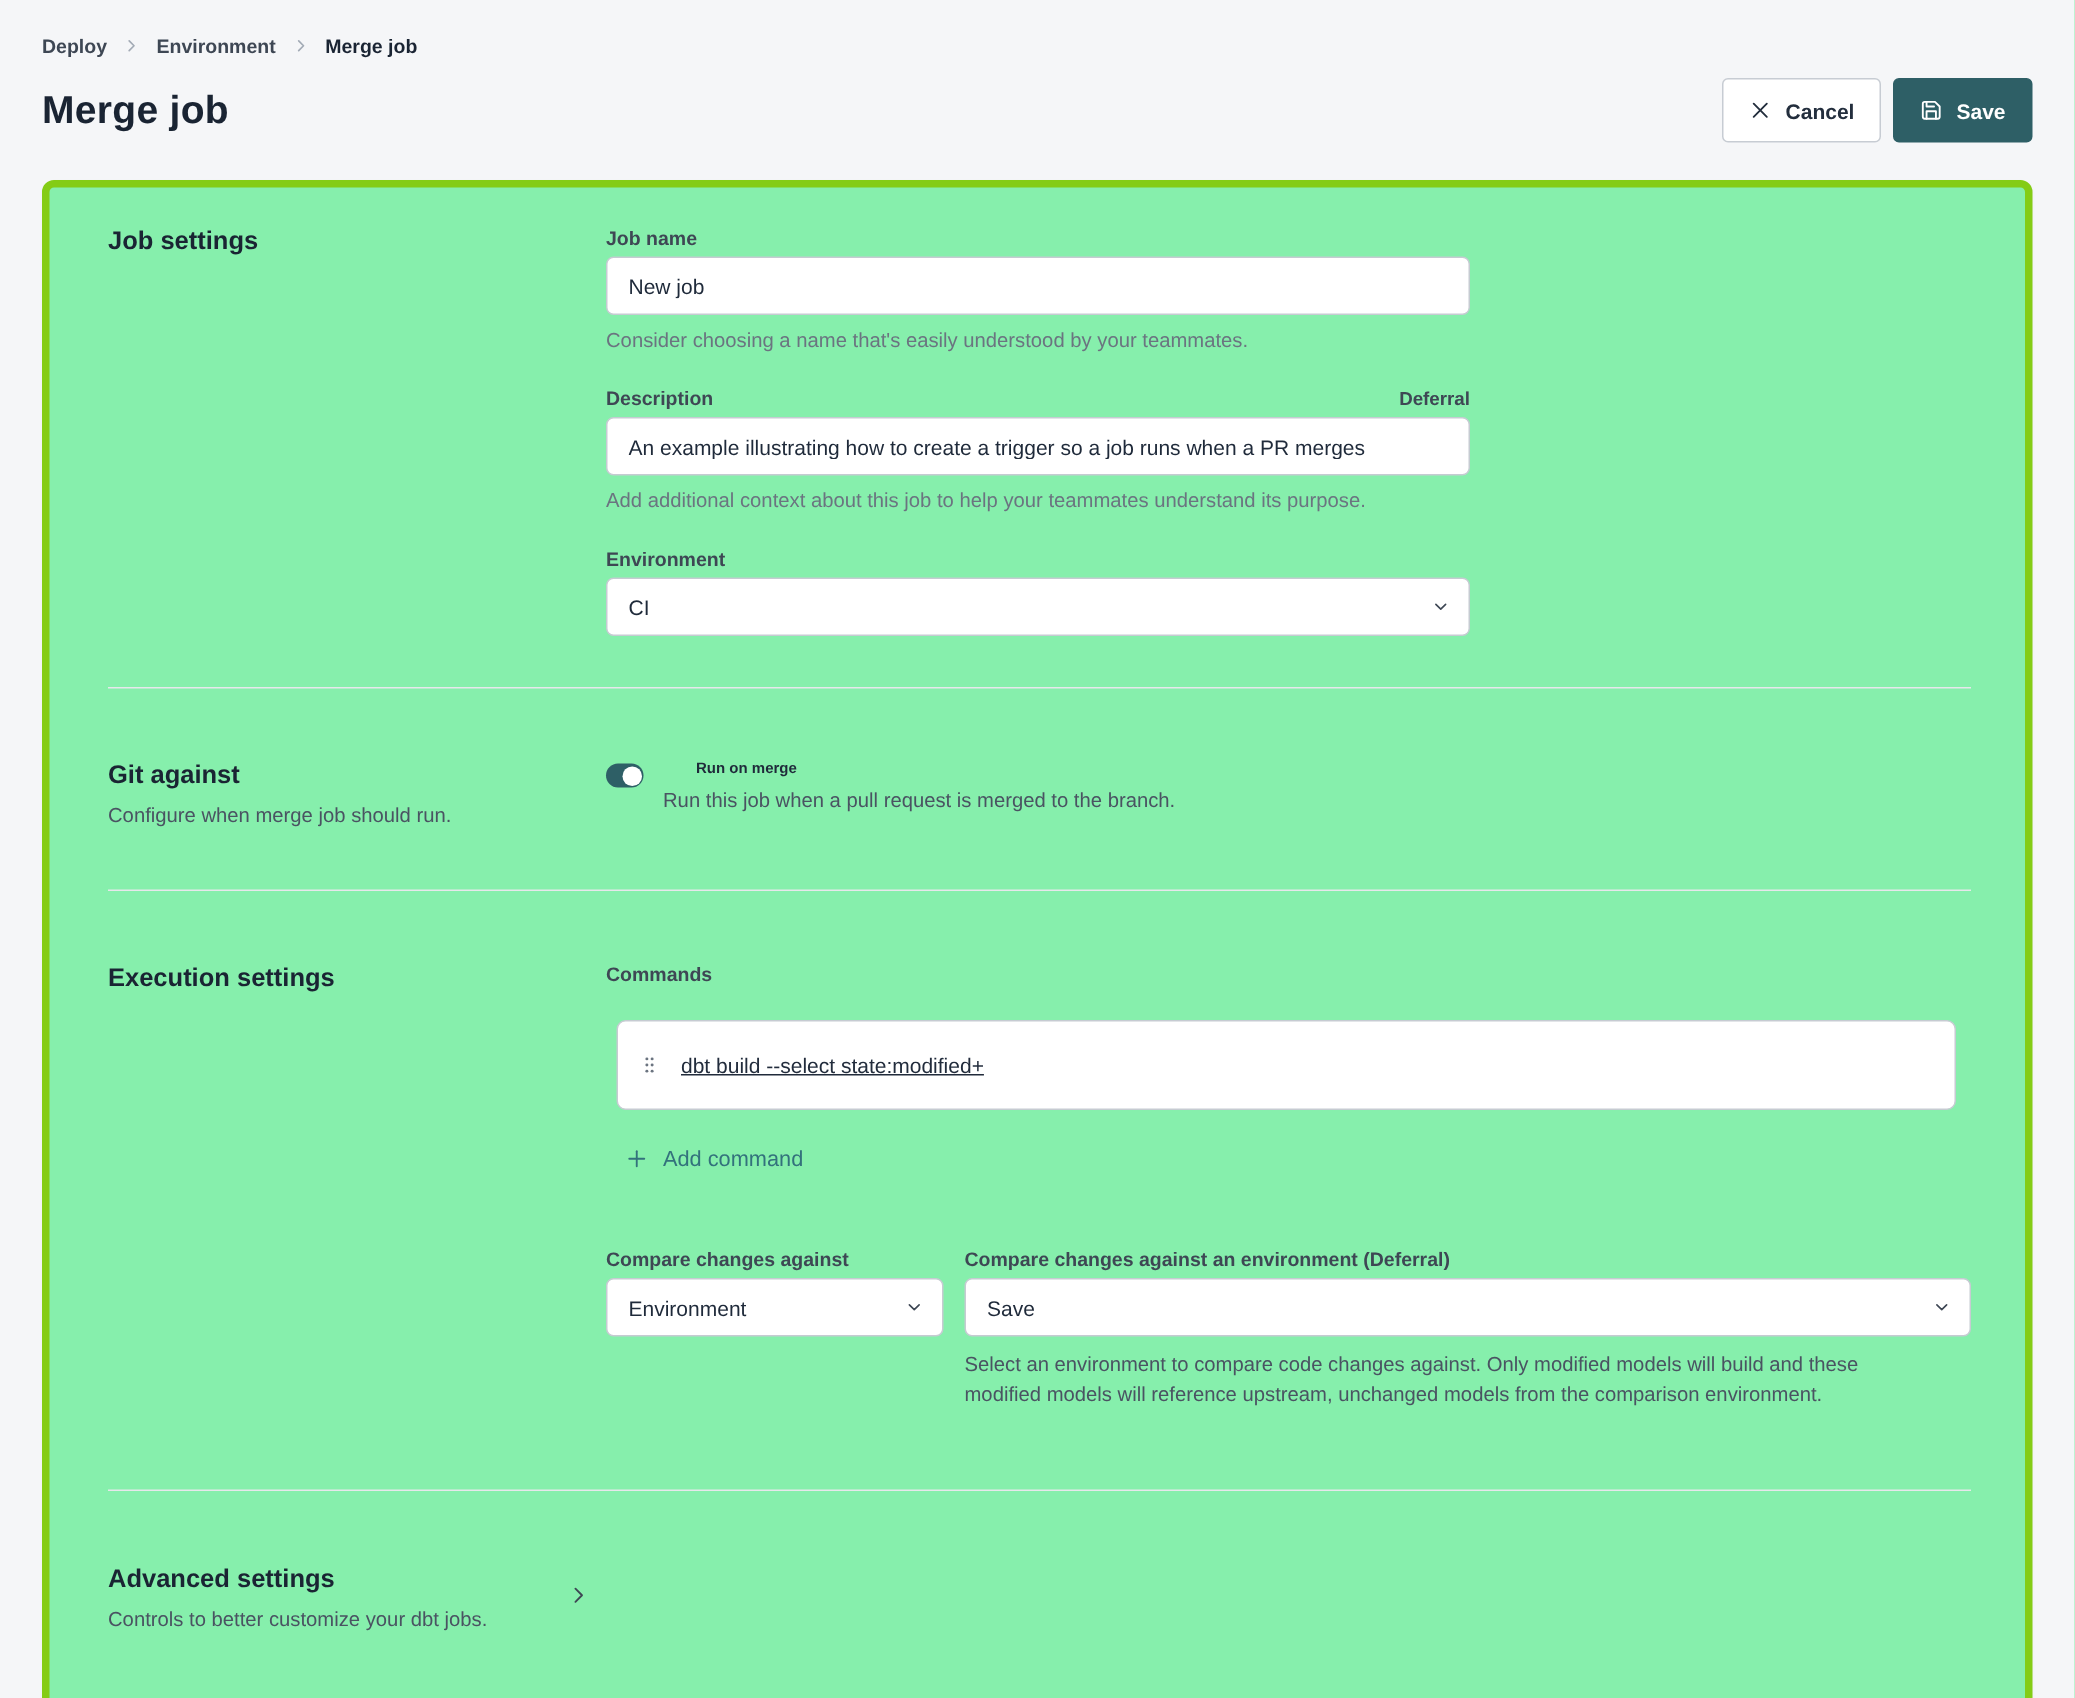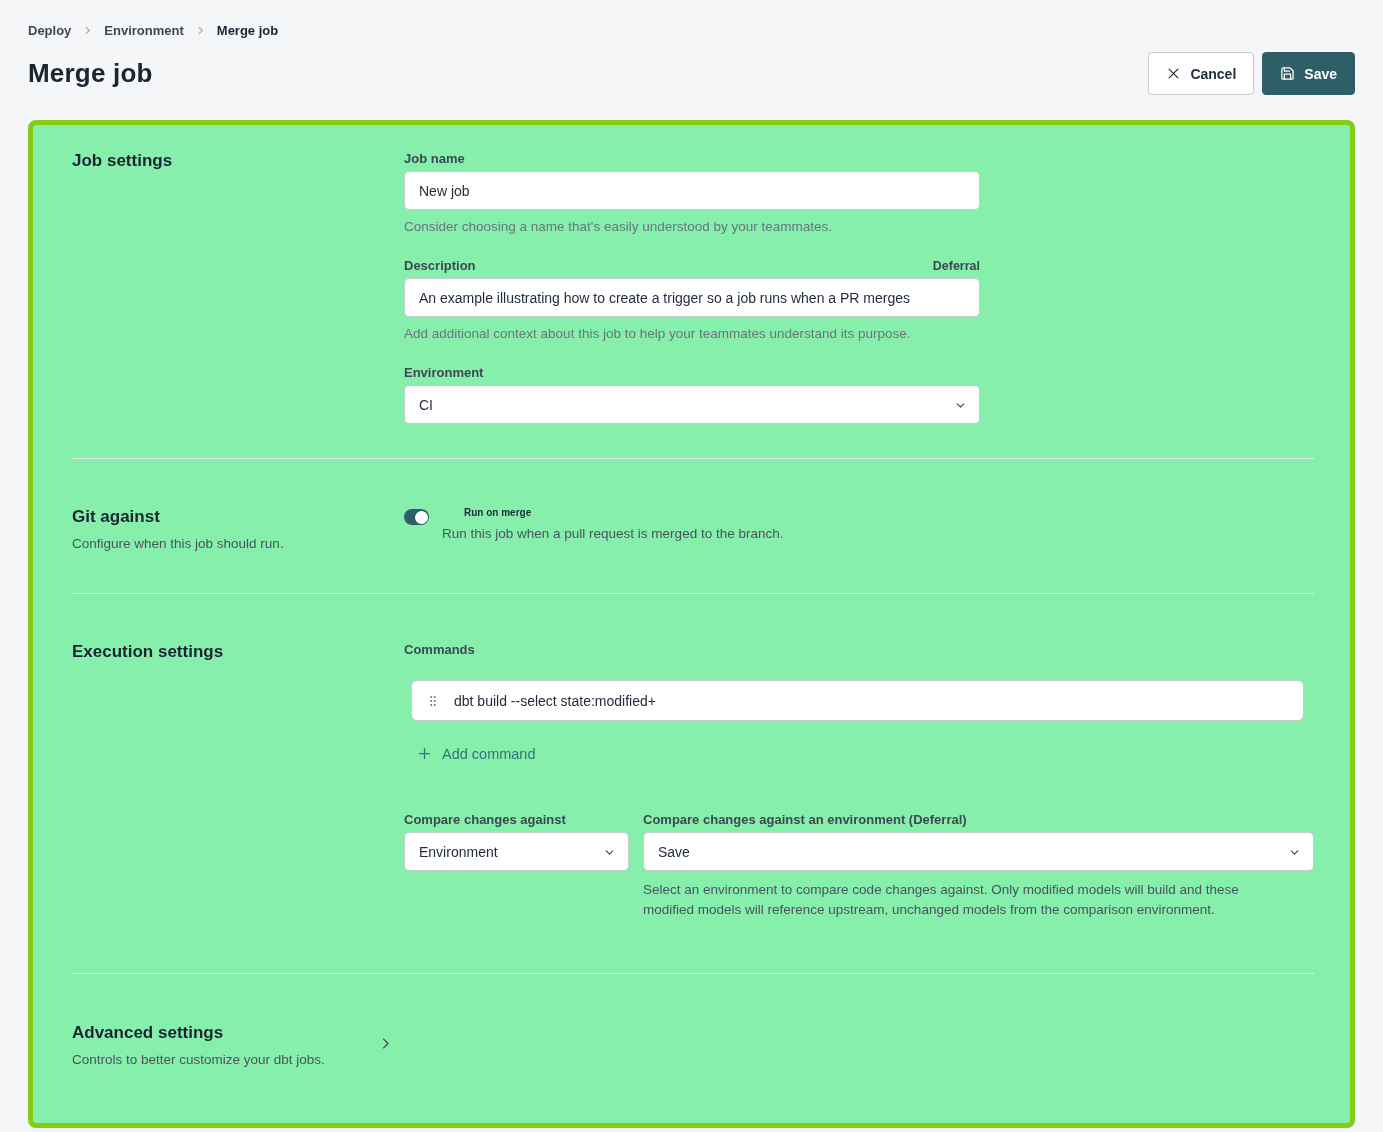--- a/index.html
+++ b/index.html
@@ -86,23 +86,24 @@
     width:13px; height:13px; border-radius:50%; background:#FFFFFF;
   }
   .toggle-label { font-size:10px; font-weight:700; color:#1F2A3A;padding-left:22px; }
   .toggle-desc { font-size:13.5px; color:#4A5362; margin-top:8px; }
 
   
   .sec-exec { padding-top:48px; padding-bottom:52px; }
   .command-row {
     display:flex; align-items:center; gap:10px;
     margin-top:23px; margin-left:7px;
-    height:41px; max-width:893px;
+    height:60px; max-width:893px;
     border:1px solid #C6CBD2; border-radius:6px; padding:0 8px 0 10px;
     background:#FFFFFF;
+    text-decoration:underline;
   }
   .drag-handle { color:#6B7480; display:flex; align-items:center; cursor:grab; padding:4px; }
   .drag-handle svg { width:14px; height:14px; }
   .command-text { font-size:14px; color:#222C3C; }
   .add-command {
     display:inline-flex; gap:10px;
     margin-top:25px; margin-left:13px;
     font-size:14.5px; color:#33727C; cursor:pointer;
   }
   .add-command svg { width:15px; height:15px; }
@@ -197,21 +198,21 @@
           </div>
         </div>
       </div>
     </div>
 
     <div class="divider"></div>
 
     <div class="section sec-git">
       <div>
         <div class="section-heading">Git against</div>
-        <div class="section-sub">Configure when this job should run.</div>
+        <div class="section-sub">Configure when merge job should run.</div>
       </div>
       <div>
         <div class="toggle-row">
           <div class="toggle">
             <div class="knob"></div>
           </div>
           <div>
             <div class="toggle-label">Run on merge</div>
             <div class="toggle-desc">Run this job when a pull request is merged to the branch.</div>
           </div>

